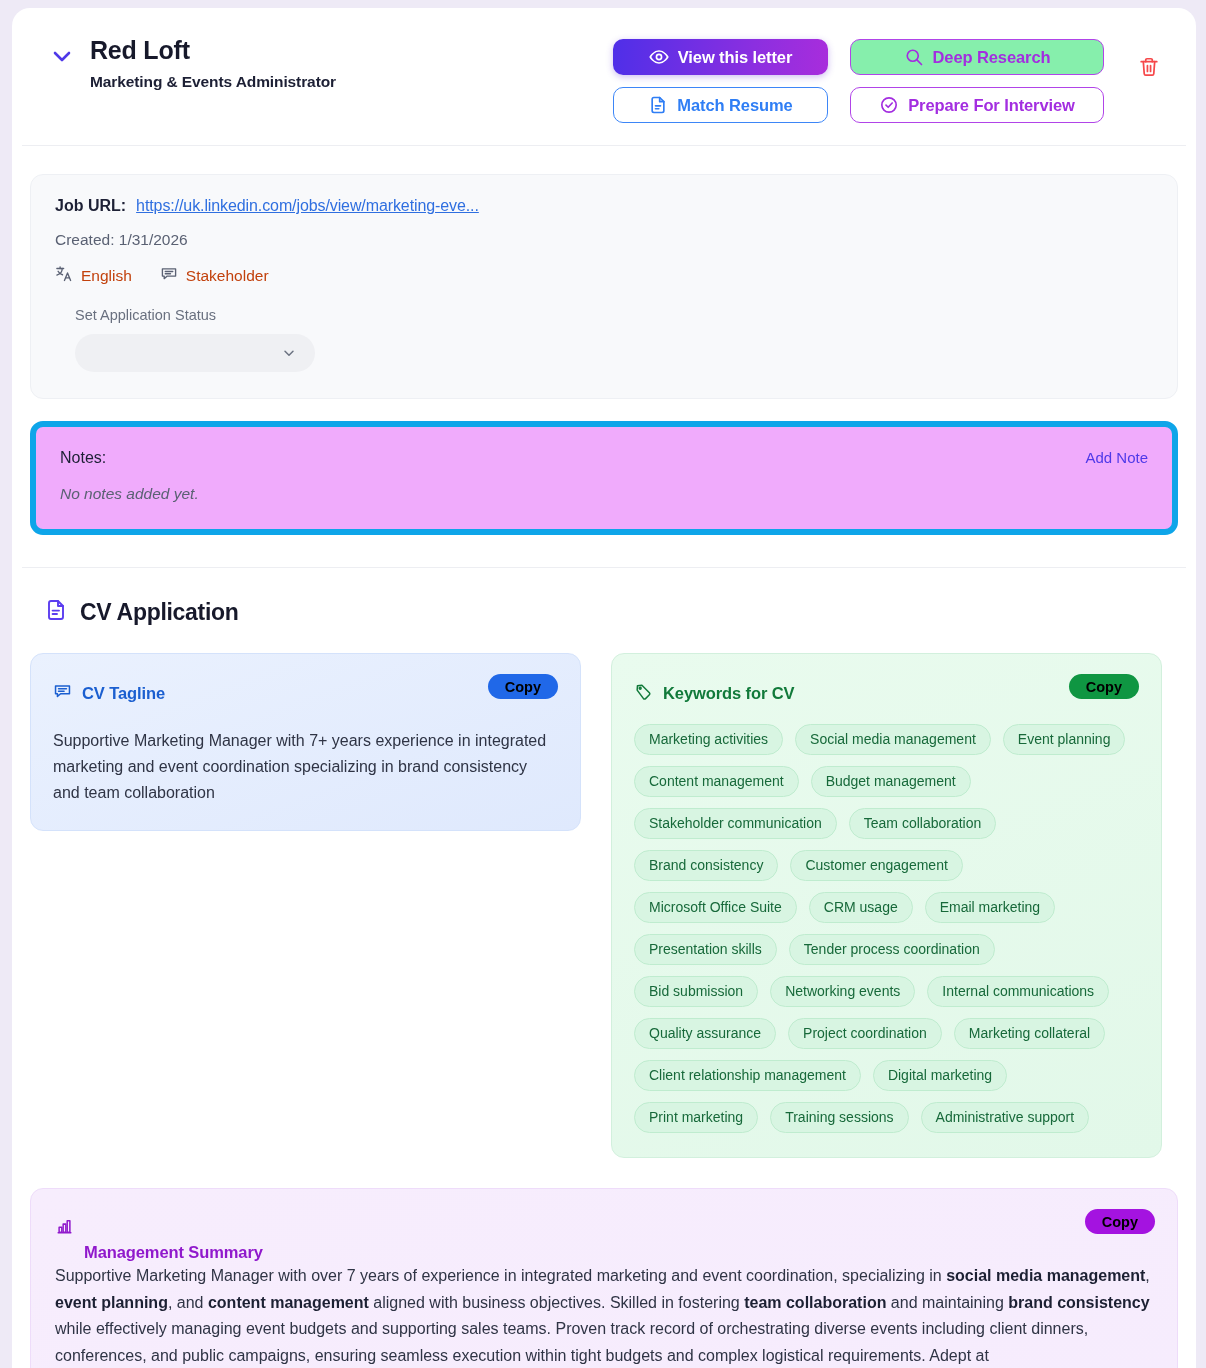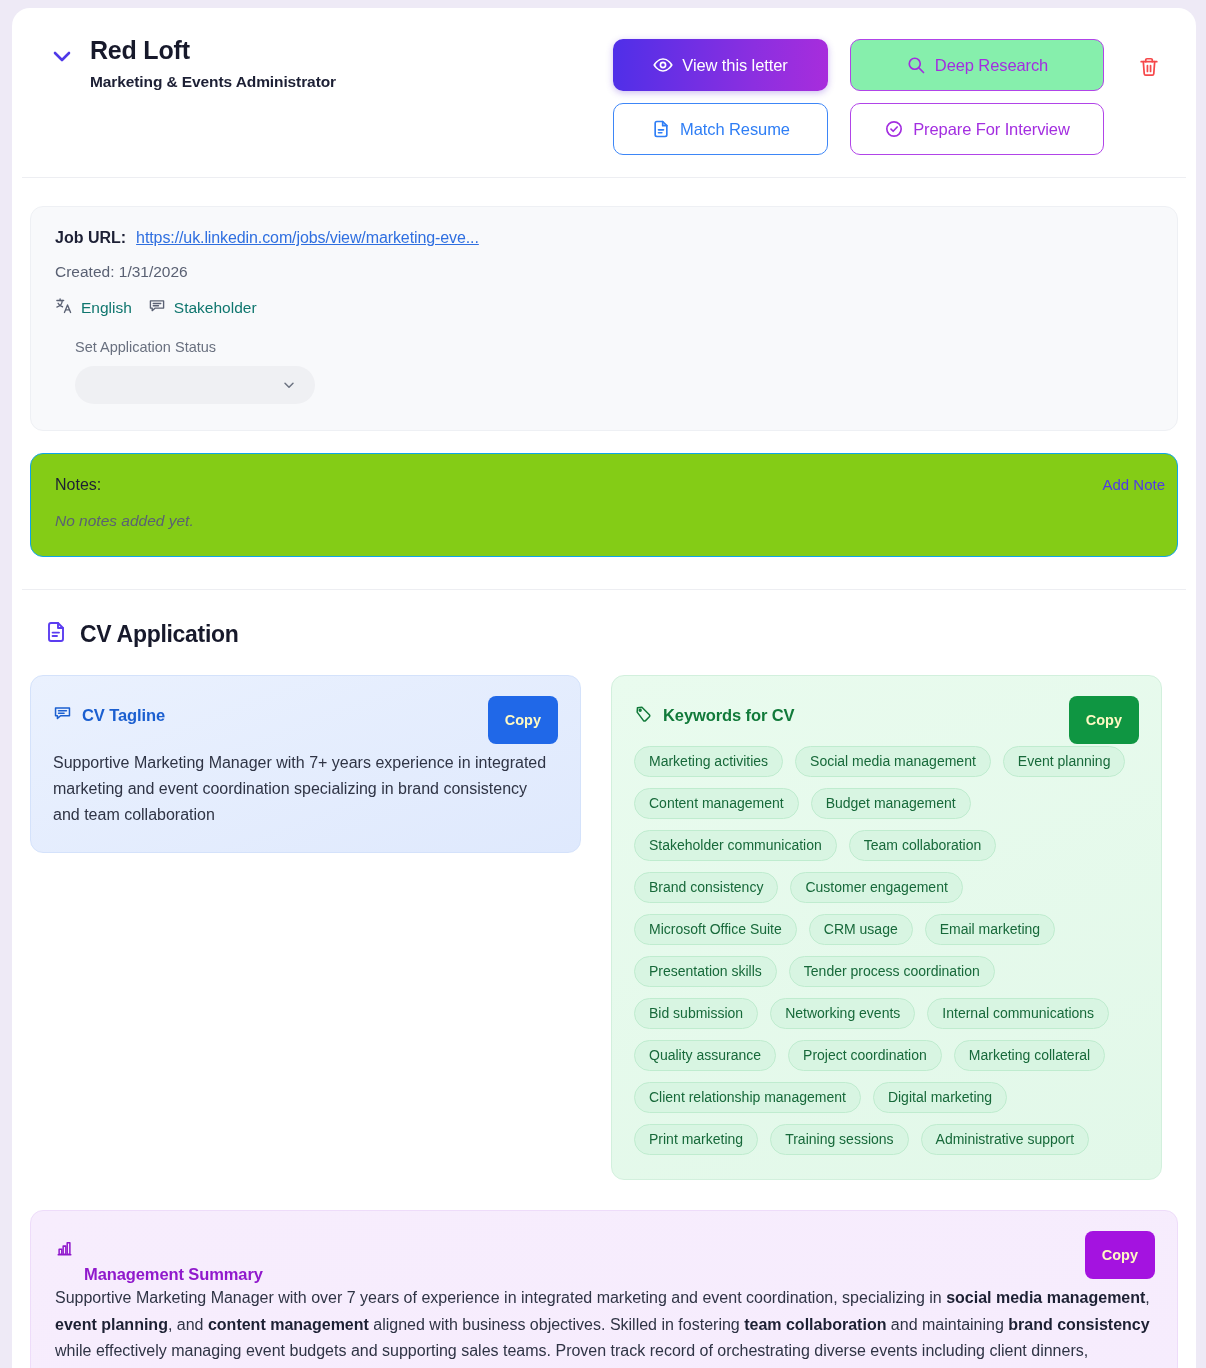--- a/index.html
+++ b/index.html
@@ -58,28 +58,28 @@
     letter-spacing: -0.1px;
   }
   .btn-grid {
     flex: 0 0 auto;
     display: grid;
     grid-template-columns: 215px 254px;
     grid-gap: 12px 22px;
     margin-top: 3px;
   }
   .btn {
-    height: 52px;
+    height: 36px;
     border-radius: 10px;
     display: flex;
     align-items: center;
     justify-content: center;
     gap: 9px;
     font-size: 16.5px;
-    font-weight: normal;
+    font-weight: bold;
     cursor: pointer;
     letter-spacing: -0.1px;
   }
   .btn svg { display:block; flex: 0 0 auto; }
   .btn-view {
     background: linear-gradient(93deg, #4f2fe8 0%, #8b2fe0 65%, #a82ddc 100%);
     color: #ffffff;
     border: none;
     box-shadow: 0 2px 7px rgba(90,40,210,.30);
   }
@@ -126,23 +126,23 @@
   }
   .created-row {
     margin-top: 16px;
     font-size: 15.5px;
     color: #5a6173;
   }
   .meta-row {
     margin-top: 16px;
     display: flex;
     align-items: center;
-    gap: 16px;
+    gap: 28px;
     font-size: 15.5px;
-    color: #0f766e;
+    color: #c2410c;
   }
   .meta-item { display: flex; align-items: center; gap: 8px; }
   .status-label {
     margin: 20px 0 0 20px;
     font-size: 14.5px;
     color: #69707f;
   }
   .status-select {
     margin: 11px 0 0 20px;
     width: 240px;
@@ -161,38 +161,38 @@
   .status-value {
     position: absolute;
     left: 18px;
     top: 10px;
     font-size: 14.5px;
     color: #5a6173;
   }
 
   
   .notes-panel {
-    background: #84cc16;
-    border: 1px solid #0ea5e9;
+    background: #f0abfc;
+    border: 6px solid #0ea5e9;
     border-radius: 13px;
     margin: 22px 18px 0 18px;
     padding: 22px 24px 26px 24px;
     position: relative;
   }
   .notes-label { font-size: 16px; color: #1d2035; }
   .notes-empty {
     margin-top: 18px;
     font-size: 15.5px;
     font-style: italic;
     color: #5a6173;
   }
   .add-note {
     position: absolute;
     top: 22px;
-    right: 12px;
+    right: 24px;
     font-size: 15px;
     color: #4f39e8;
     cursor: pointer;
   }
 
   .hr-sep {
     border: none;
     border-top: 1px solid #edeef2;
     margin: 32px 10px 0 10px;
   }
@@ -245,25 +245,25 @@
     font-weight: bold;
     letter-spacing: -0.1px;
   }
   .title-blue { color: #1b5fd0; }
   .title-green { color: #117a3a; }
   .title-purple { color: #9019cc; margin-top: 48px; }
   .copy-btn {
     position: absolute;
     top: 20px;
     right: 22px;
-    height: 48px;
+    height: 25px;
     padding: 0 17px;
-    border-radius: 8px;
+    border-radius: 14px;
     border: none;
-    color: #fef9c3;
+    color: #000000;
     font-size: 14.5px;
     font-weight: bold;
     font-family: "Liberation Sans", sans-serif;
     cursor: pointer;
     display: flex;
     align-items: center;
   }
   .copy-blue { background: #2068e8; }
   .copy-green { background: #0f9642; }
   .copy-purple { background: #a413e0; }

